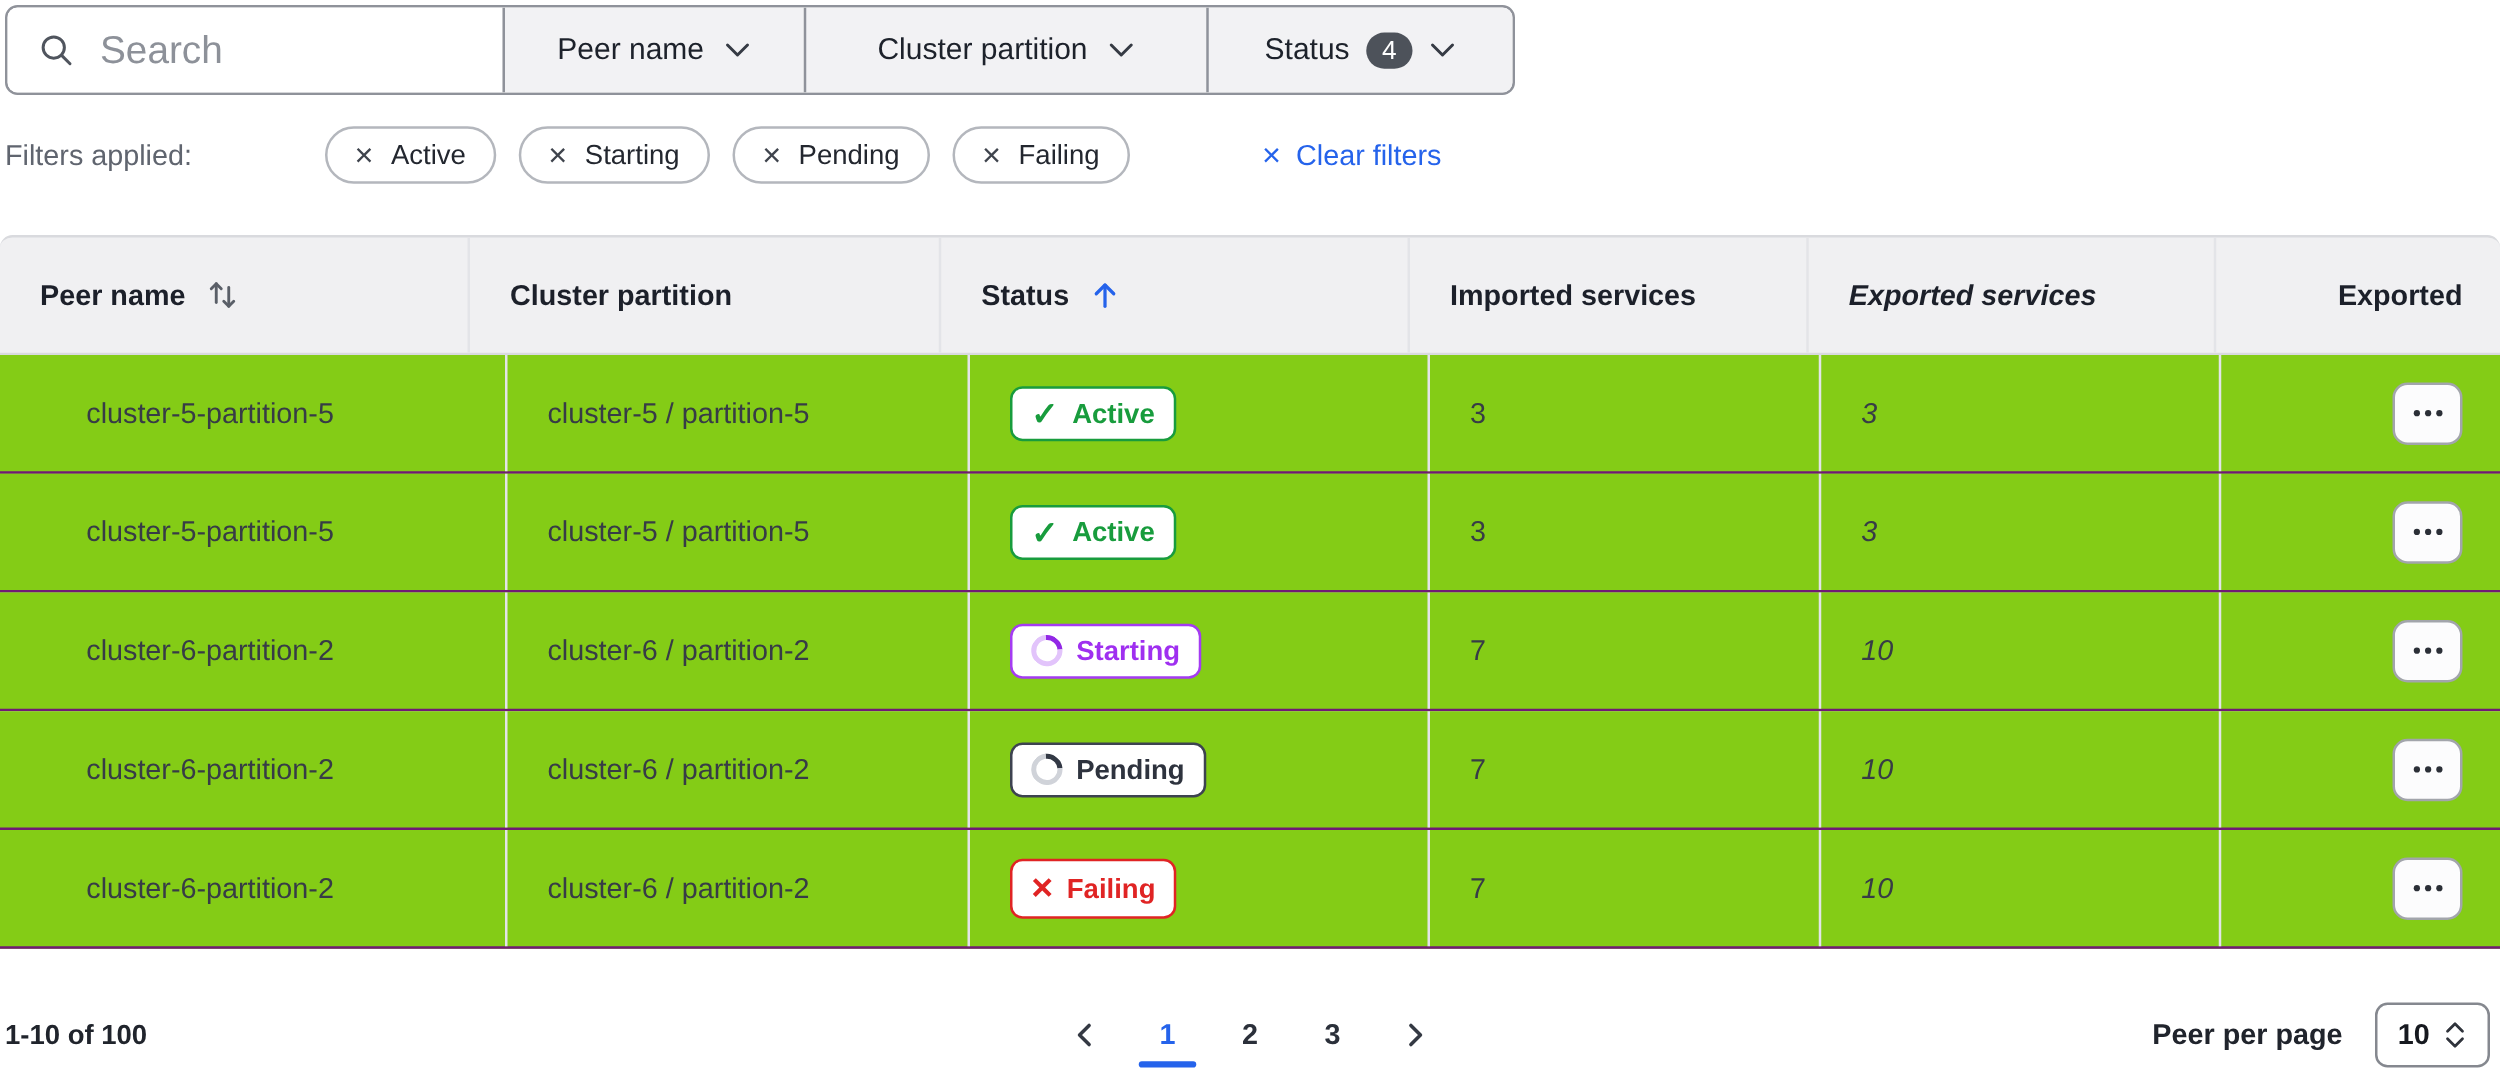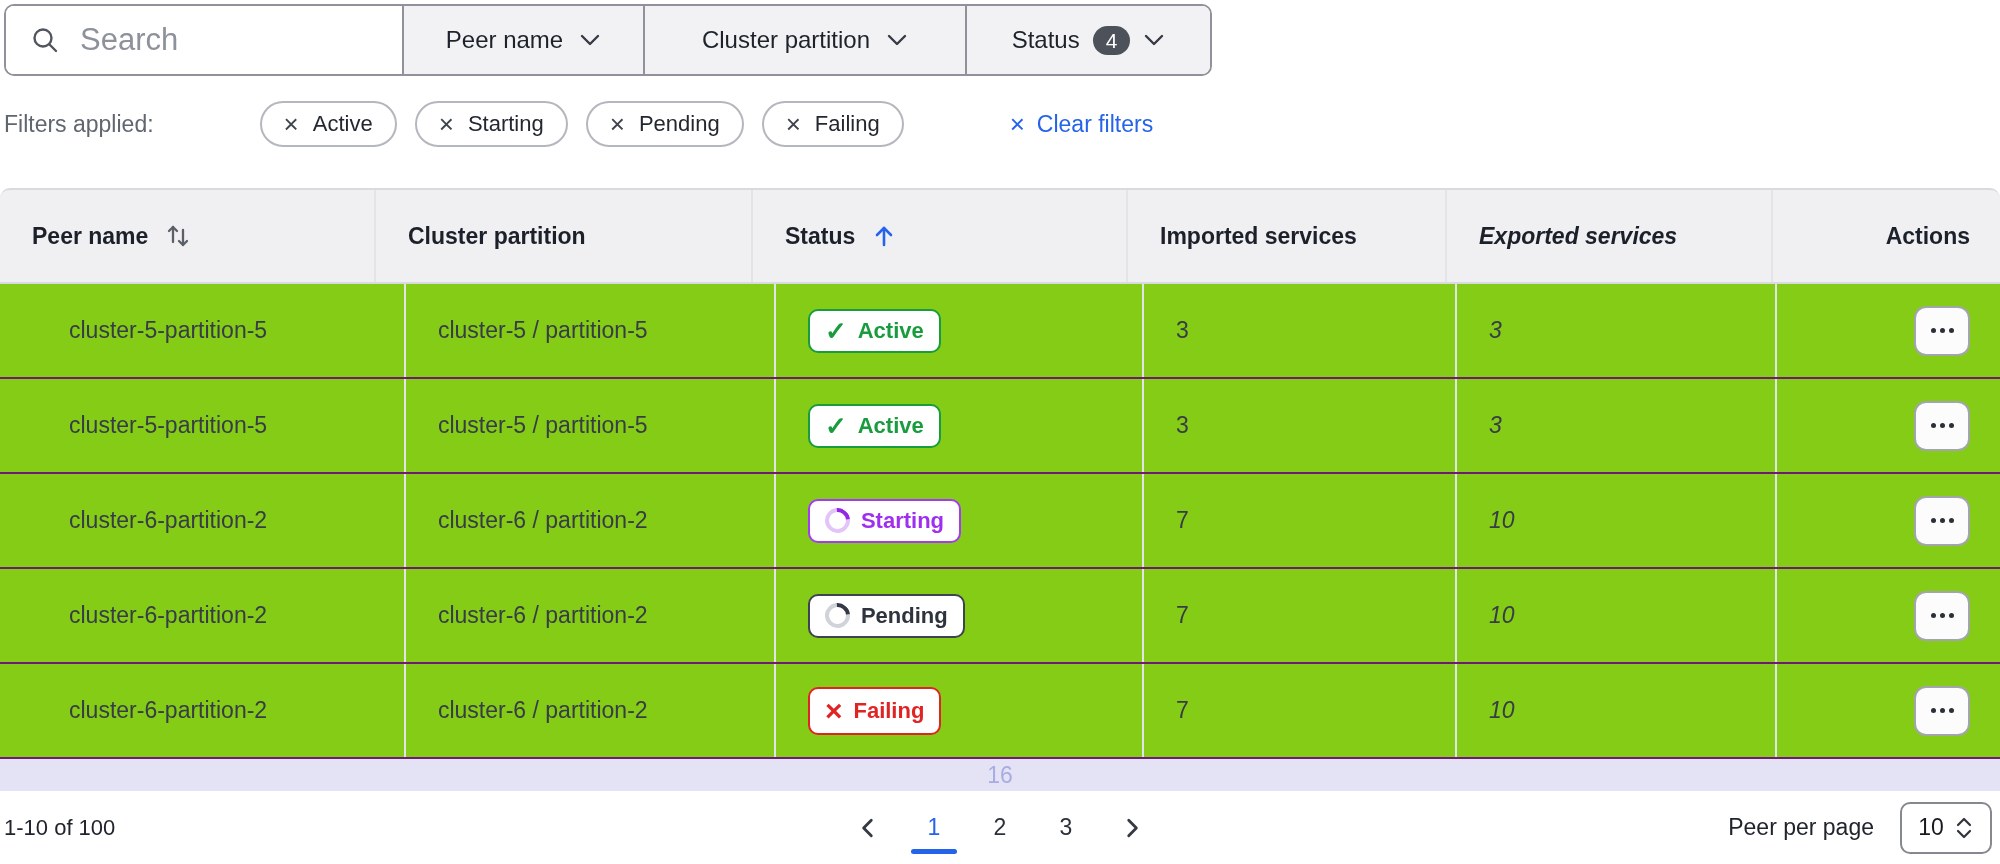--- a/index.html
+++ b/index.html
@@ -48,21 +48,21 @@
   .badge-pending .icon { border-color:#d0d3d9; border-top-color:#333945; }
 
   
   .actions-btn { width:56px; height:50px; border:2px solid #a2a5ab; border-radius:12px; background:#fcfcfd; display:flex; align-items:center; justify-content:center; gap:4px; cursor:pointer; }
   .actions-btn i { width:5px; height:5px; border-radius:50%; background:#2b2f37; }
 
   
   .overflow-row { height:32px; background:#e3e3f5; display:flex; align-items:center; justify-content:center; font-size:23px; color:#a9ace2; }
 
   
-  .footer { position:absolute; left:0; top:791px; width:2000px; height:73px; }
+  .footer { position:absolute; left:0; top:791px; width:2000px; height:73px;font-weight:bold; }
   .range { position:absolute; left:4px; top:0; height:73px; display:flex; align-items:center; font-size:22px; color:#20242c; }
   .pager { position:absolute; left:50%; transform:translateX(-50%); top:0; height:73px; display:flex; align-items:center; }
   .pg-item { width:48px; height:48px; margin:0 9px; display:flex; align-items:center; justify-content:center; font-size:23px; color:#2b303a; cursor:pointer; position:relative; }
   .pg-item.active { color:#2563eb; }
   .pg-item.active .bar { position:absolute; top:calc(100% - 3px); left:1px; width:46px; height:5px; border-radius:3px; background:#2563eb; }
   .ipp { position:absolute; right:8px; top:0; height:73px; display:flex; align-items:center; gap:26px; }
   .ipp-label { font-size:23px; color:#20242c; }
   .ipp-select { width:92px; height:52px; border:2px solid #85888f; border-radius:10px; display:flex; align-items:center; justify-content:center; gap:10px; font-size:23px; color:#16191f; cursor:pointer; background:#fff; }
 </style>
 </head>
@@ -144,21 +144,21 @@
           <polyline points="6,12 13,5 20,12"></polyline>
       </svg>
     </div>
     <div class="t-cell c4">
       <span>Imported services</span>
     </div>
     <div class="t-cell c5">
       <span>Exported services</span>
     </div>
     <div class="t-cell c6">
-      <span>Actions</span>
+      <span>Exported</span>
     </div>
   </div>
 
   <div class="t-row t-body-row">
     <div class="t-cell c1">cluster-5-partition-5</div>
     <div class="t-cell c2">cluster-5 / partition-5</div>
     <div class="t-cell c3">
       <span class="badge badge-active">
         <span class="icon"></span>
         <span>Active</span>
@@ -258,23 +258,20 @@
       <div class="actions-btn">
           <span style="display:flex;gap:4px;">
             <i style="width:5px;height:5px;border-radius:50%;background:#2b2f37;display:block"></i>
             <i style="width:5px;height:5px;border-radius:50%;background:#2b2f37;display:block"></i>
             <i style="width:5px;height:5px;border-radius:50%;background:#2b2f37;display:block"></i>
           </span>
         </div>
     </div>
   </div>
 
-  <div class="overflow-row">
-    <span>16</span>
-  </div>
 </div>
 
 <div class="footer">
   <div class="range">1-10 of 100</div>
 
   <div class="pager">
     <div class="pg-item">
       <svg width="24" height="24" viewBox="0 0 22 22" fill="none" stroke="#343943" stroke-width="2.6" stroke-linecap="round" stroke-linejoin="round">
           <polyline points="14,4 7,11 14,18"></polyline>
         </svg>

